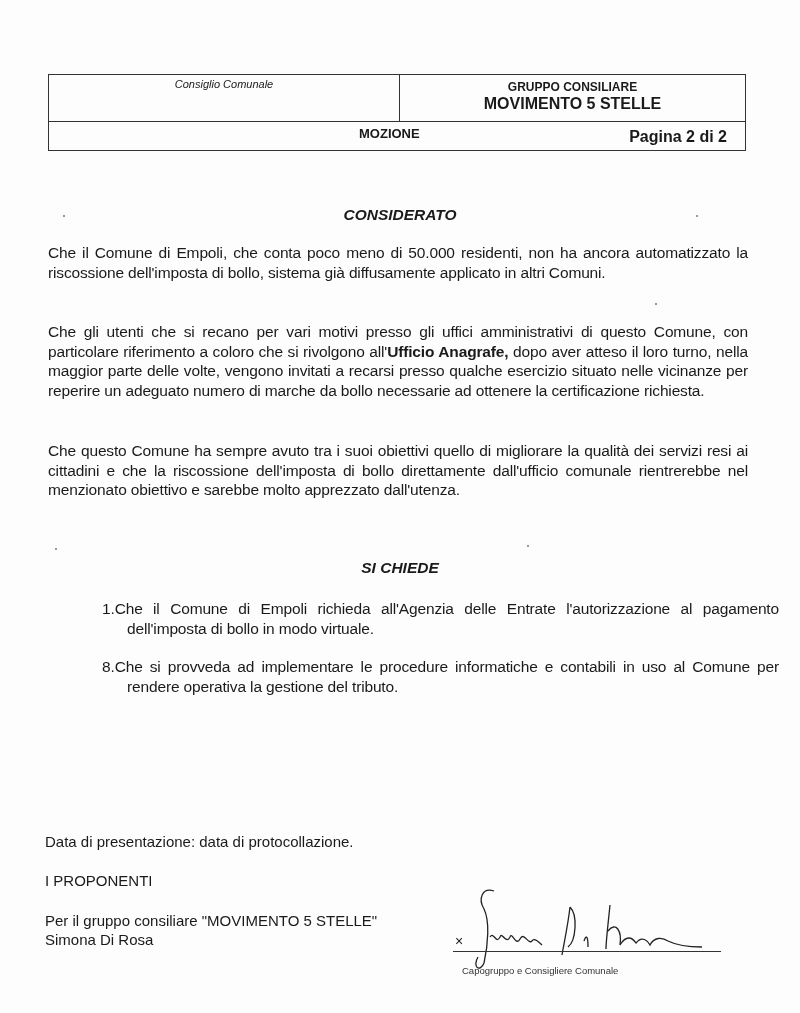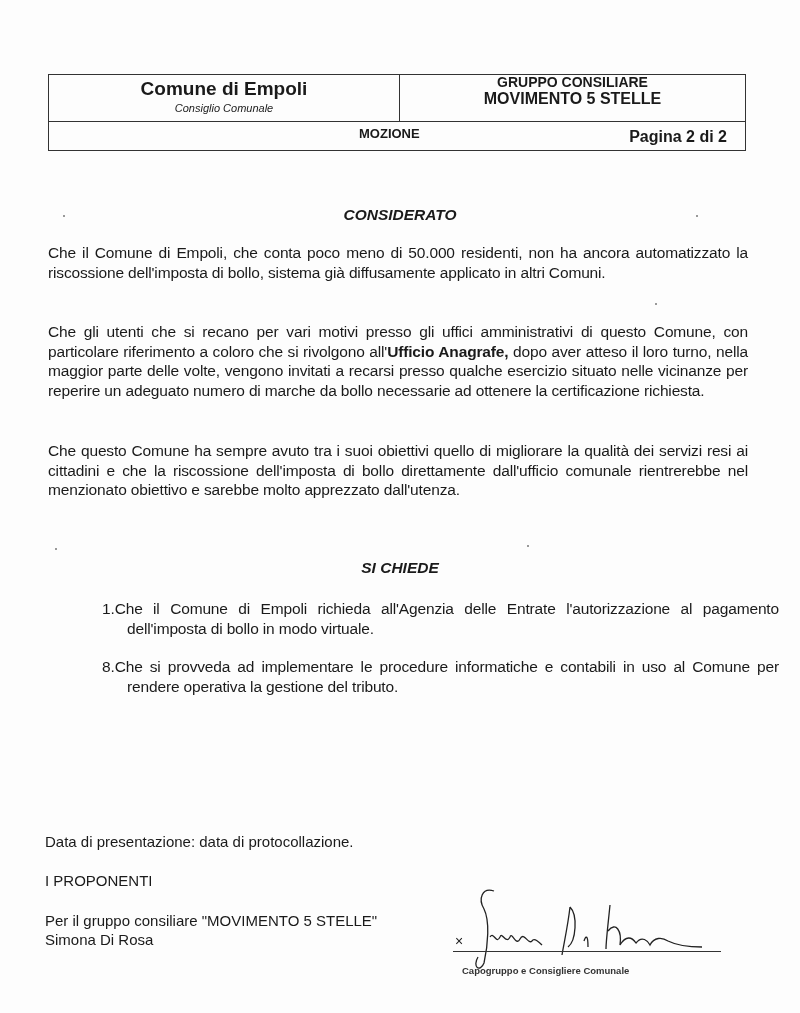--- a/index.html
+++ b/index.html
@@ -10,49 +10,48 @@
   }
   .hdr {
     position: absolute; left: 48px; top: 74px; width: 698px; height: 77px;
     border: 1.5px solid #333; box-sizing: border-box;
   }
   .hdr .row1 { position: absolute; left: 0; top: 0; width: 100%; height: 46px; border-bottom: 1.5px solid #333; }
   .hdr .left { position: absolute; left: 0; top: 0; width: 350px; height: 46px; border-right: 1.5px solid #333; text-align: center; }
   .hdr .right { position: absolute; left: 351px; top: 0; right: 0; height: 46px; text-align: center; }
   .comune { font-size: 19px; font-weight: bold; margin-top: 3px; line-height: 21px; }
   .consiglio { font-size: 11px; font-style: italic; line-height: 19px; }
-  .gruppo { font-size: 14px; font-weight: bold; line-height: 14px; }
+  .gruppo { font-size: 12px; font-weight: bold; margin-top: 5px; line-height: 14px; }
   .movimento { font-size: 16px; font-weight: bold; line-height: 19px; }
   .mozione { position: absolute; left: 310px; top: 51px; font-size: 13px; font-weight: bold; }
   .pagina { position: absolute; right: 18px; top: 53px; font-size: 16px; font-weight: bold; }
 
   .section-title { position: absolute; left: 0; width: 800px; text-align: center; font-size: 15.5px; font-weight: bold; font-style: italic; }
   .para {
     position: absolute; left: 48px; width: 700px; font-size: 15.5px; line-height: 19.5px;
     text-align: justify; letter-spacing: -0.15px;
   }
   .para b { font-weight: bold; }
   .list-item {
     position: absolute; left: 71px; width: 677px; font-size: 15.5px; line-height: 19.5px;
     text-align: justify; padding-left: 25px; text-indent: -25px; box-sizing: border-box; letter-spacing: -0.15px; margin-left: 31px;
   }
   .plain { position: absolute; left: 45px; font-size: 15px; line-height: 19px; }
   .sig-x { position: absolute; left: 455px; top: 933px; font-size: 14px; }
   .sig-line { position: absolute; left: 453px; top: 951px; width: 268px; border-top: 1.2px solid #333; }
-  .sig-caption { position: absolute; left: 462px; top: 965px; font-size: 9.5px; font-weight: bold; color: #333; }
+  .sig-caption { position: absolute; left: 462px; top: 965px; font-size: 9.5px; font-weight: normal; color: #333; }
   .signature { position: absolute; left: 470px; top: 885px; }
   .speck { position: absolute; width: 2px; height: 2px; background: #777; border-radius: 50%; }
 </style>
 </head>
 <body>
 
 <div class="hdr">
   <div class="row1">
     <div class="left">
-      <div class="comune">Comune di Empoli</div>
       <div class="consiglio">Consiglio Comunale</div>
     </div>
     <div class="right">
       <div class="gruppo">GRUPPO CONSILIARE</div>
       <div class="movimento">MOVIMENTO 5 STELLE</div>
     </div>
   </div>
   <div class="mozione">MOZIONE</div>
   <div class="pagina">Pagina 2 di 2</div>
 </div>

